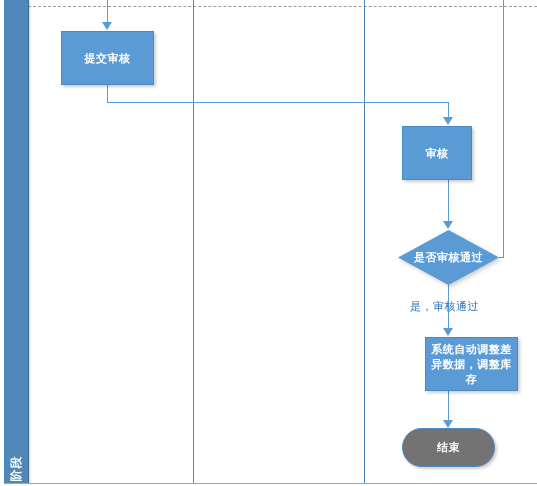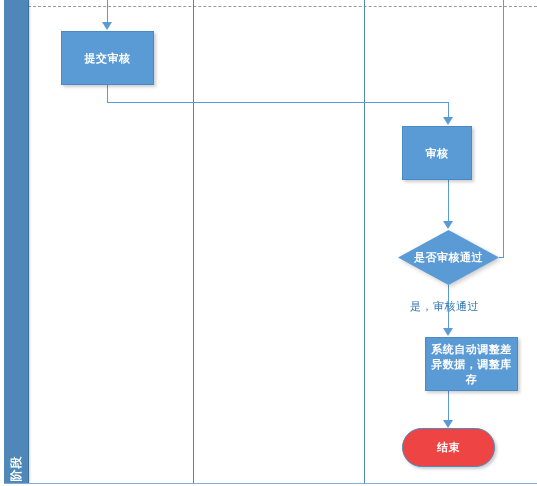--- a/index.html
+++ b/index.html
@@ -102,21 +102,21 @@
     line-height: 15px;
     font-weight: bold;
     letter-spacing: 0.5px;
   }
   .node-process {
     background: #5B9BD5;
     border: 1px solid #4A8AC4;
     box-shadow: 2px 2px 3px rgba(0,0,0,0.20);
   }
   .node-terminator {
-    background: #ef4444;
+    background: #737373;
     border: 1px solid #4A8AC4;
     border-radius: 24px;
     box-shadow: 2px 2px 3px rgba(0,0,0,0.20);
   }
   .node-decision {
     background: transparent;
     border: none;
     filter: drop-shadow(2px 2px 2px rgba(0,0,0,0.20));
   }
   .node-decision .diamond-shape {

